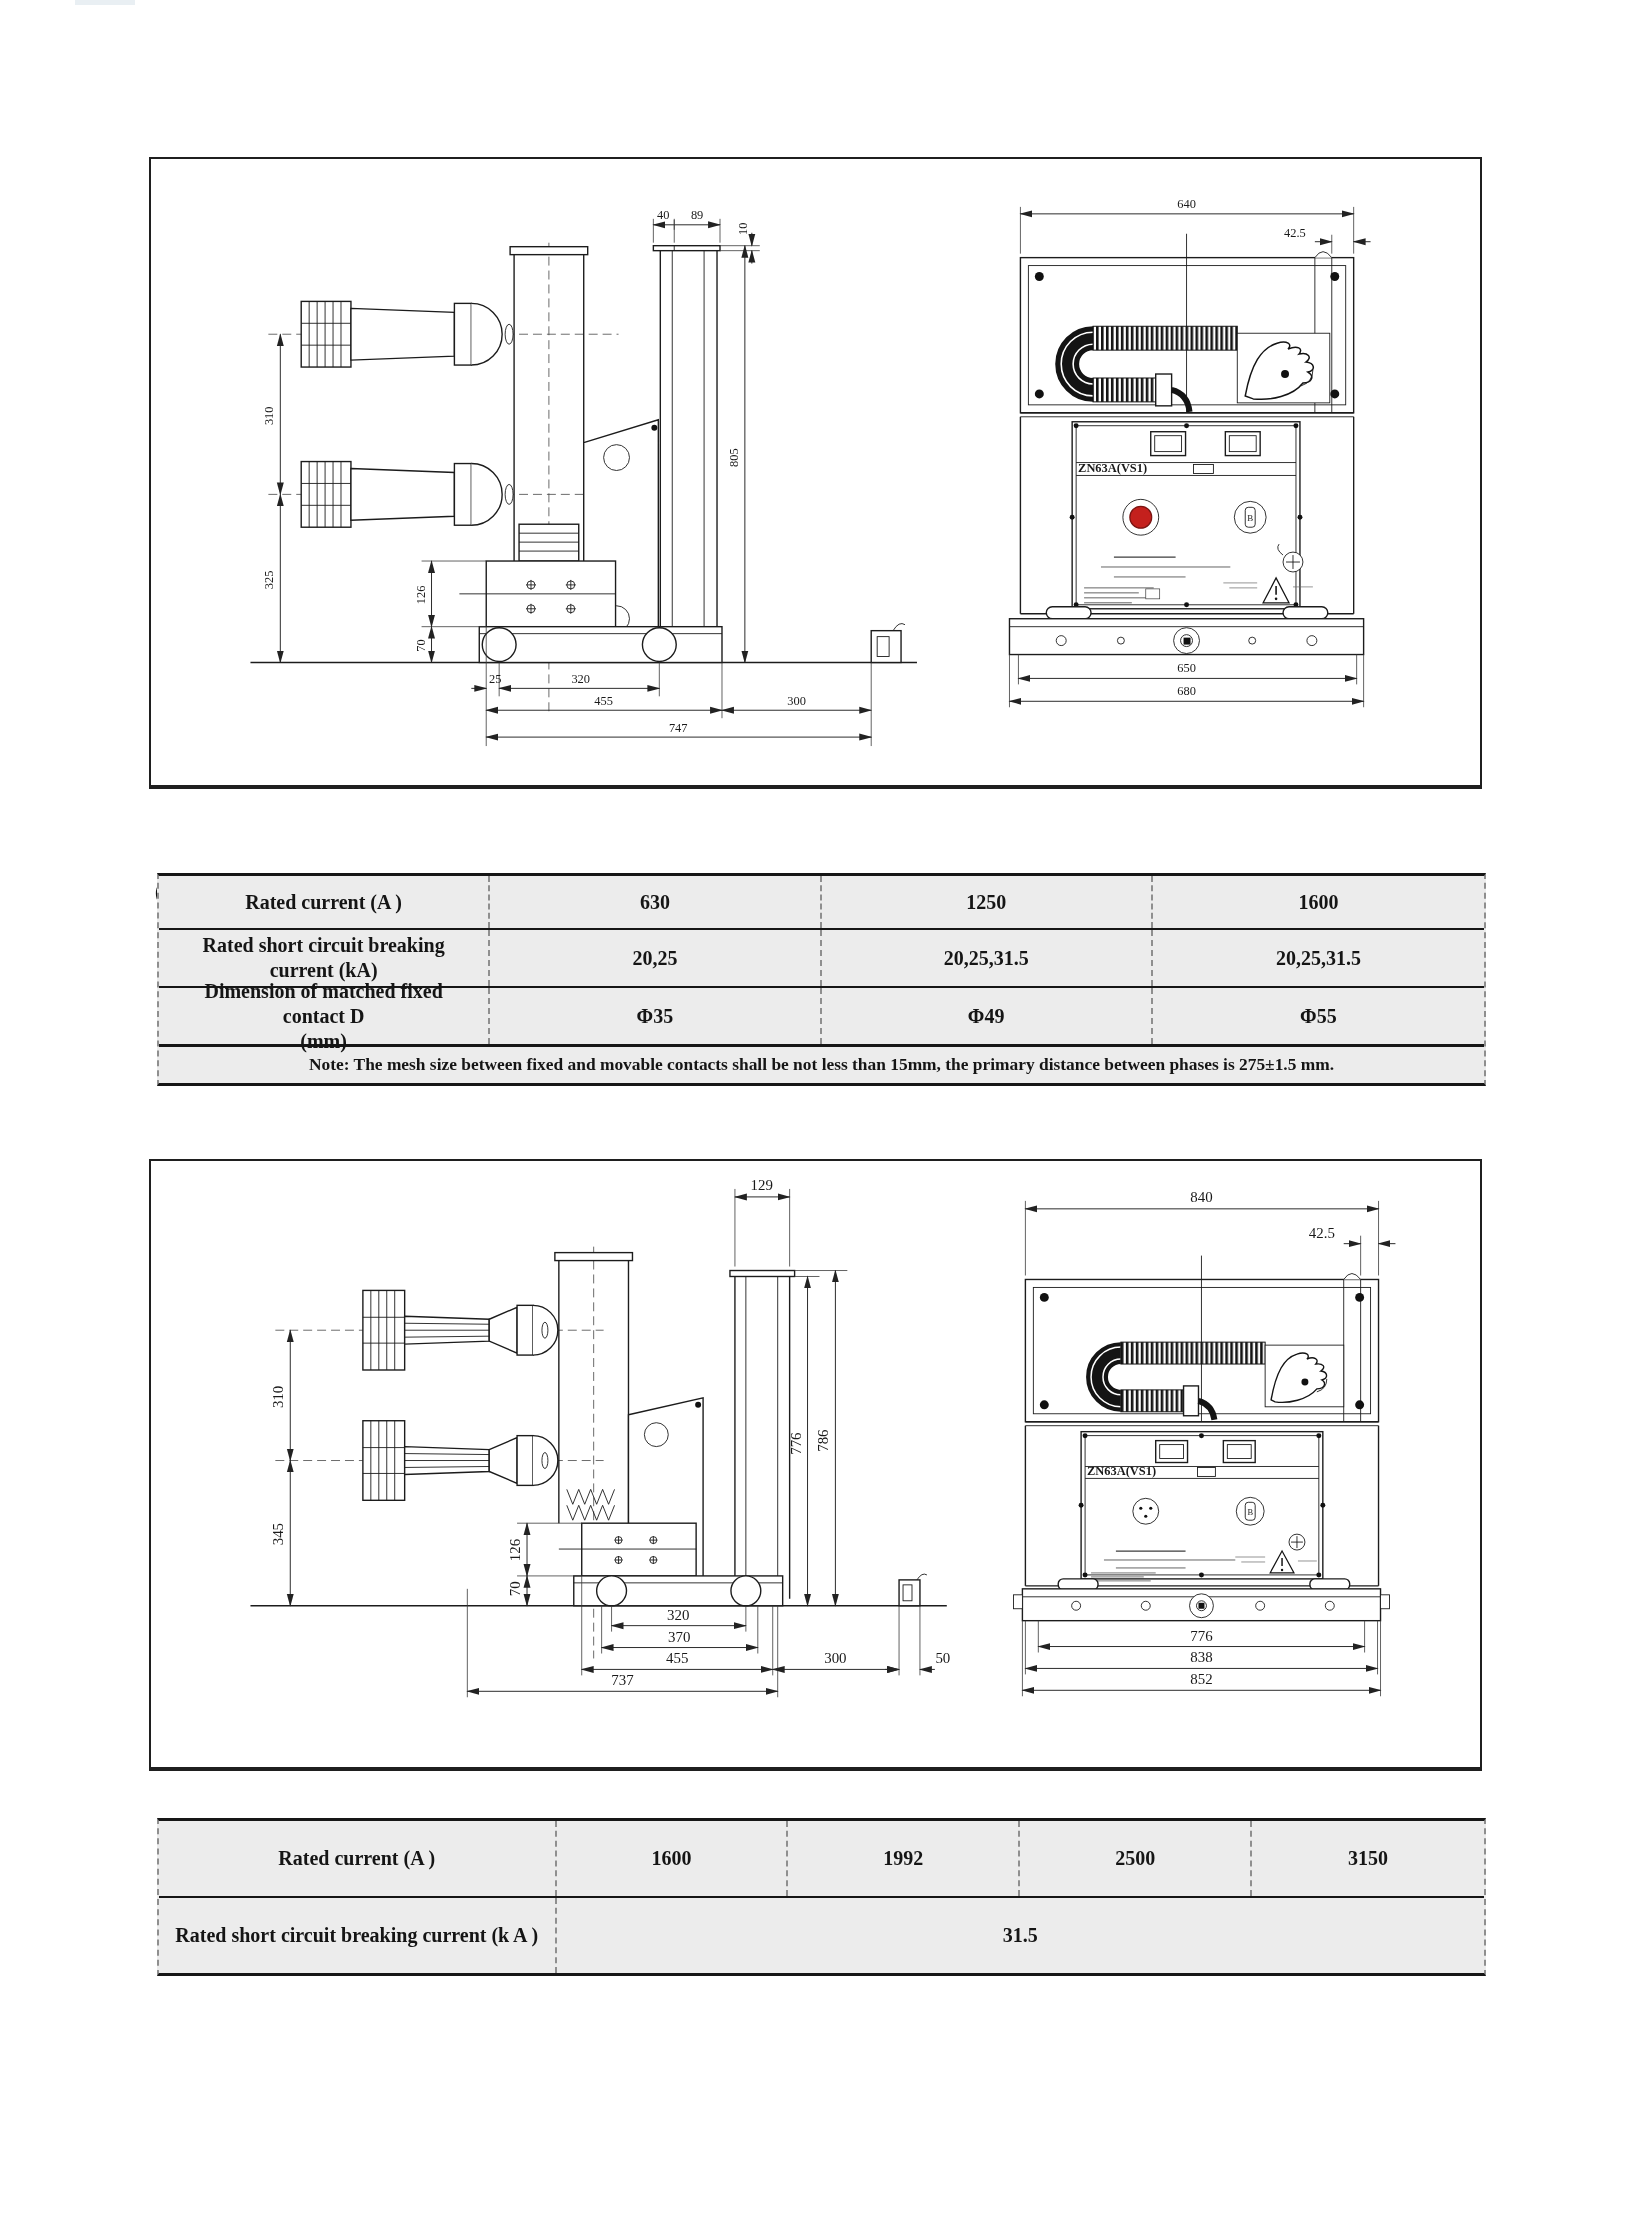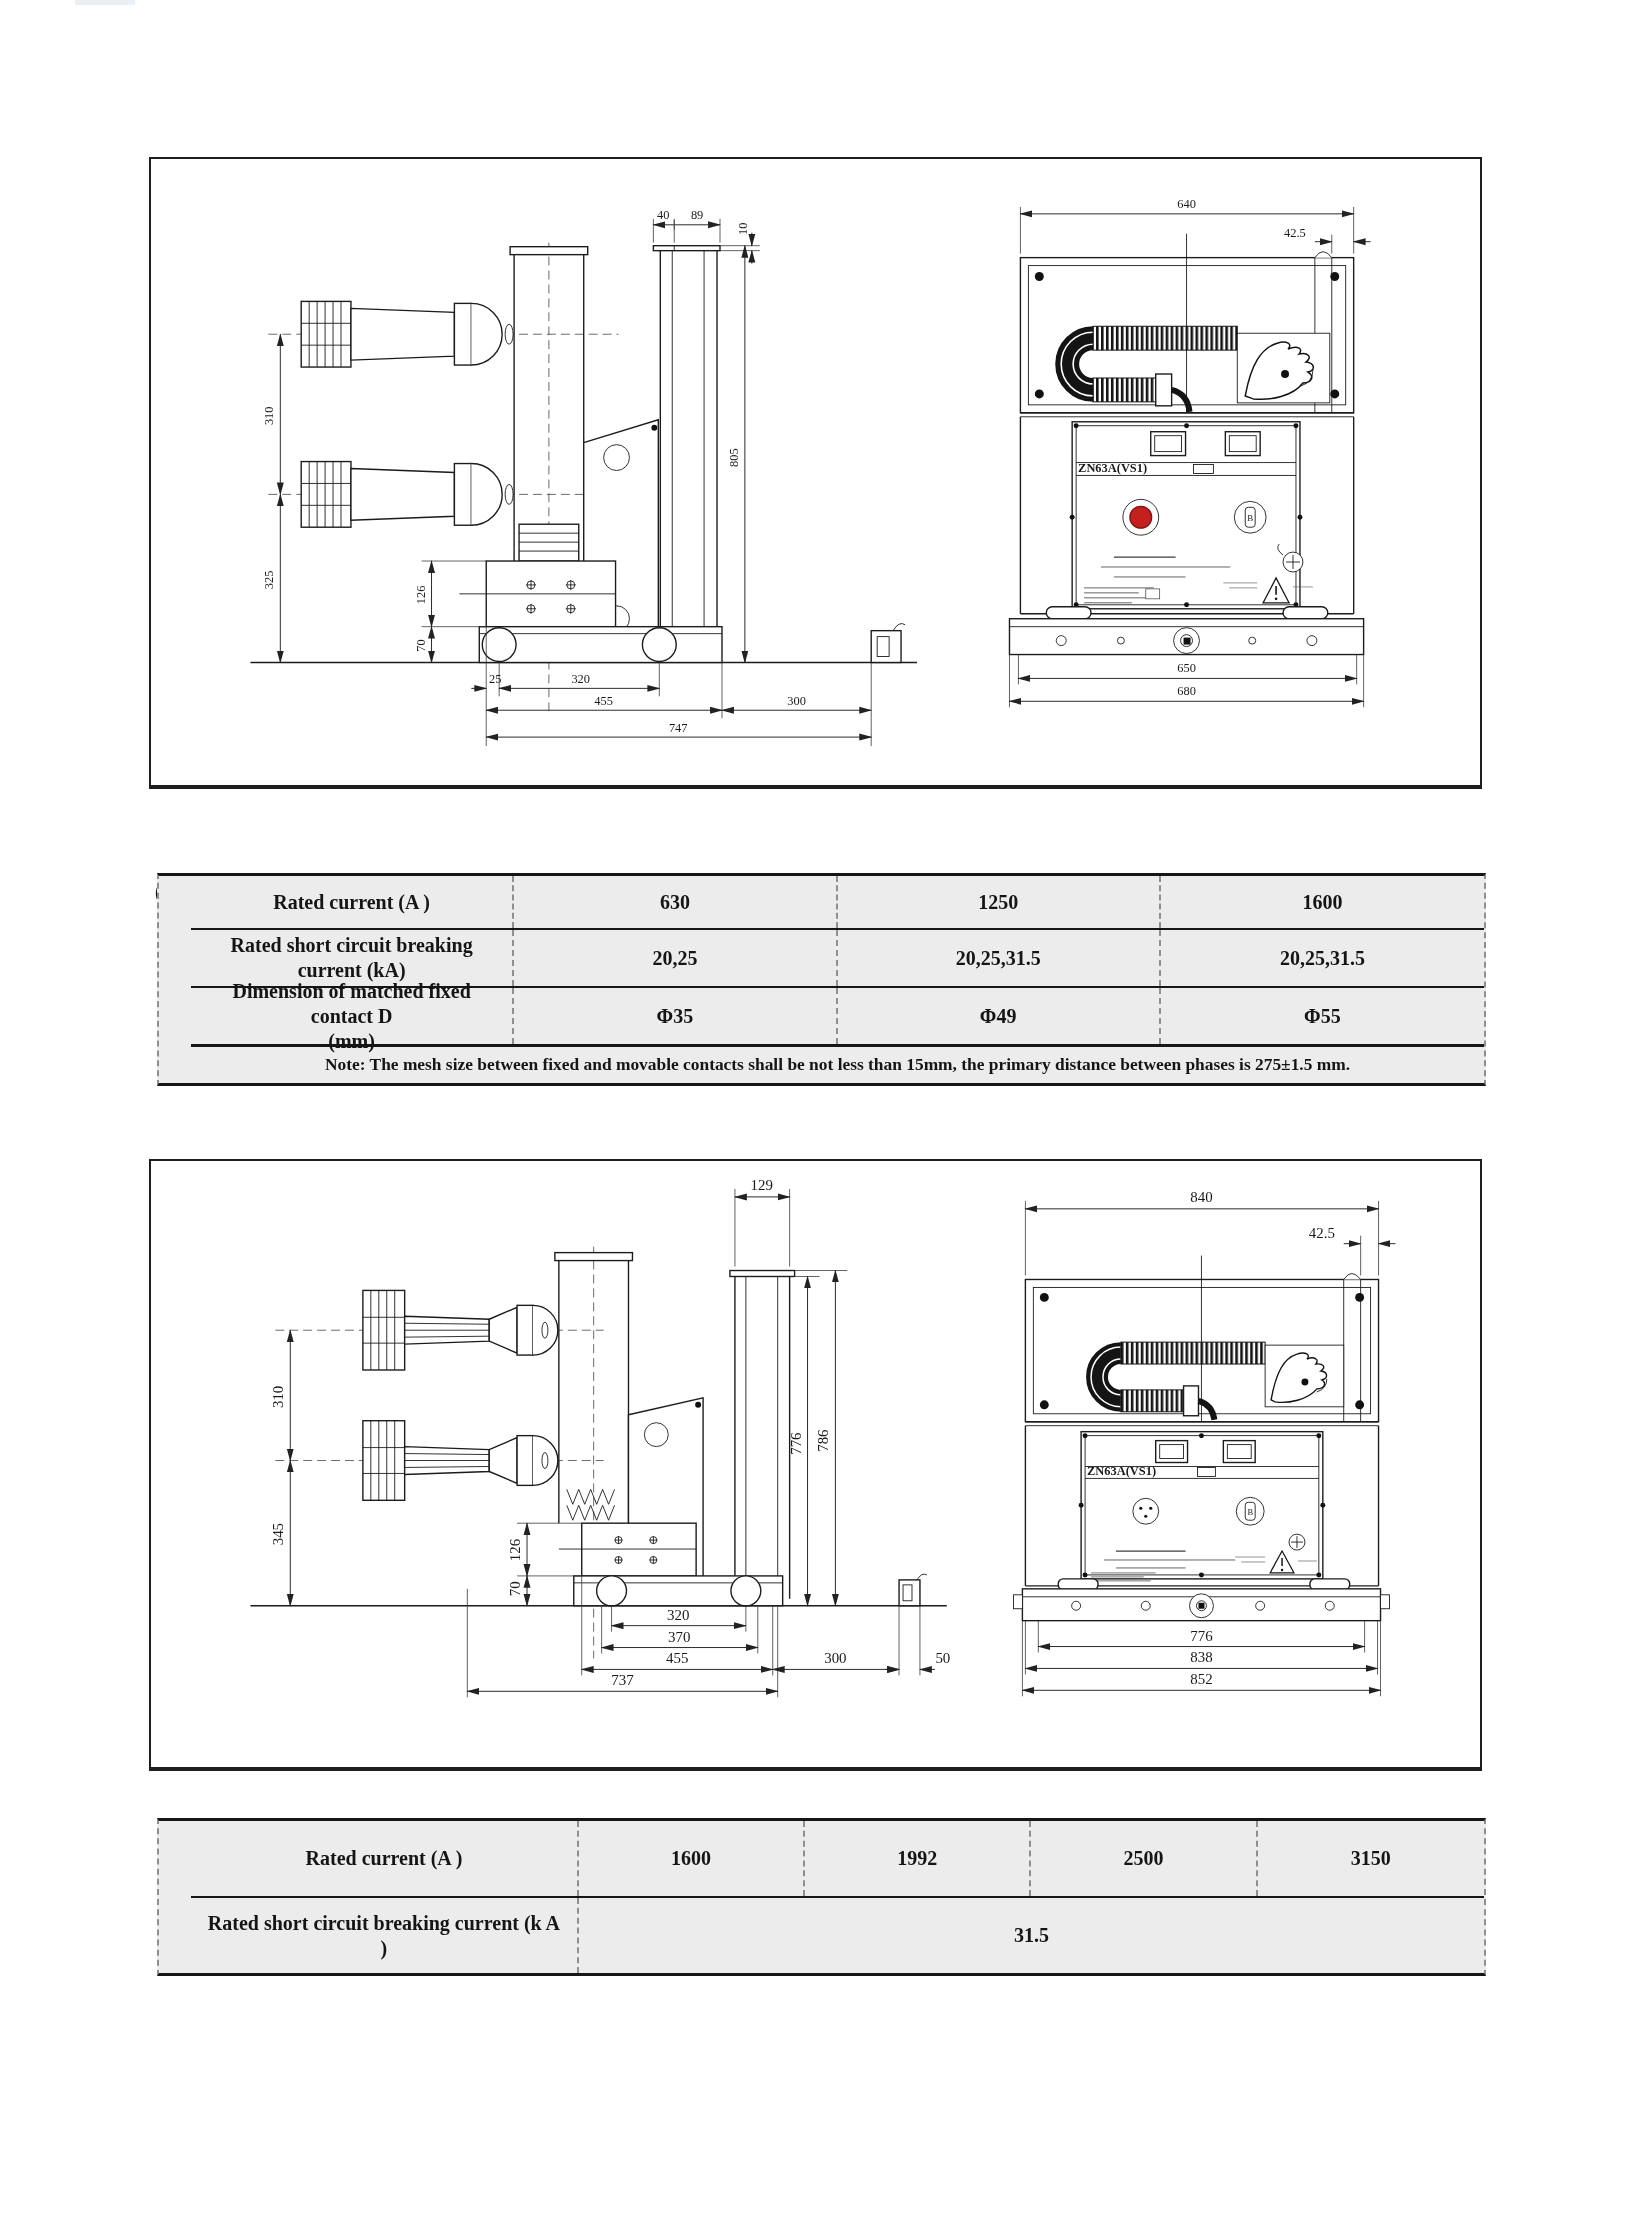--- a/index.html
+++ b/index.html
@@ -5,21 +5,21 @@
   html,body{margin:0;padding:0;background:#fff;}
   .page{position:relative;width:1646px;height:2234px;background:#fff;overflow:hidden;
         font-family:"Liberation Serif",serif;color:#111;}
   .smudge{position:absolute;left:75px;top:0;width:60px;height:5px;background:#e9eff3;}
   .dbox{position:absolute;left:149px;width:1329px;border:2px solid #1f1f1f;border-bottom-width:4px;background:#fff;}
   #box1{top:157px;height:626px;}
   #box2{top:1159px;height:606px;}
   .heading{position:absolute;left:154px;top:826px;font-size:38px;font-weight:bold;color:#101010;letter-spacing:0.5px;margin-top:45px;}
   .tbl{position:absolute;left:157px;width:1329px;background:#ececec;
        border-top:3px solid #161616;border-bottom:3px solid #161616;
-       border-left:2px dashed #8f8f8f;border-right:2px dashed #8f8f8f;box-sizing:border-box;padding-left:32px;}
+       border-left:2px dashed #8f8f8f;border-right:2px dashed #8f8f8f;box-sizing:border-box;}
   #table1{top:873px;}
   #table2{top:1818px;}
   .trow{display:flex;align-items:stretch;border-bottom:2px solid #161616;}
   .trow:last-child{border-bottom:none;}
   .trow.thick{border-bottom:3px solid #161616;justify-content:center;}
   .tcell{display:flex;align-items:center;justify-content:center;text-align:center;
          border-right:2px dashed #8f8f8f;font-weight:bold;font-size:20px;color:#151515;
          padding:0 12px;box-sizing:border-box;white-space:pre-line;line-height:1.25;}
   .tcell:last-child{border-right:none;}
   .w25{width:25%;} .w30{width:30%;} .w175{width:17.5%;} .w70{width:70%;} .w100{width:100%;}

